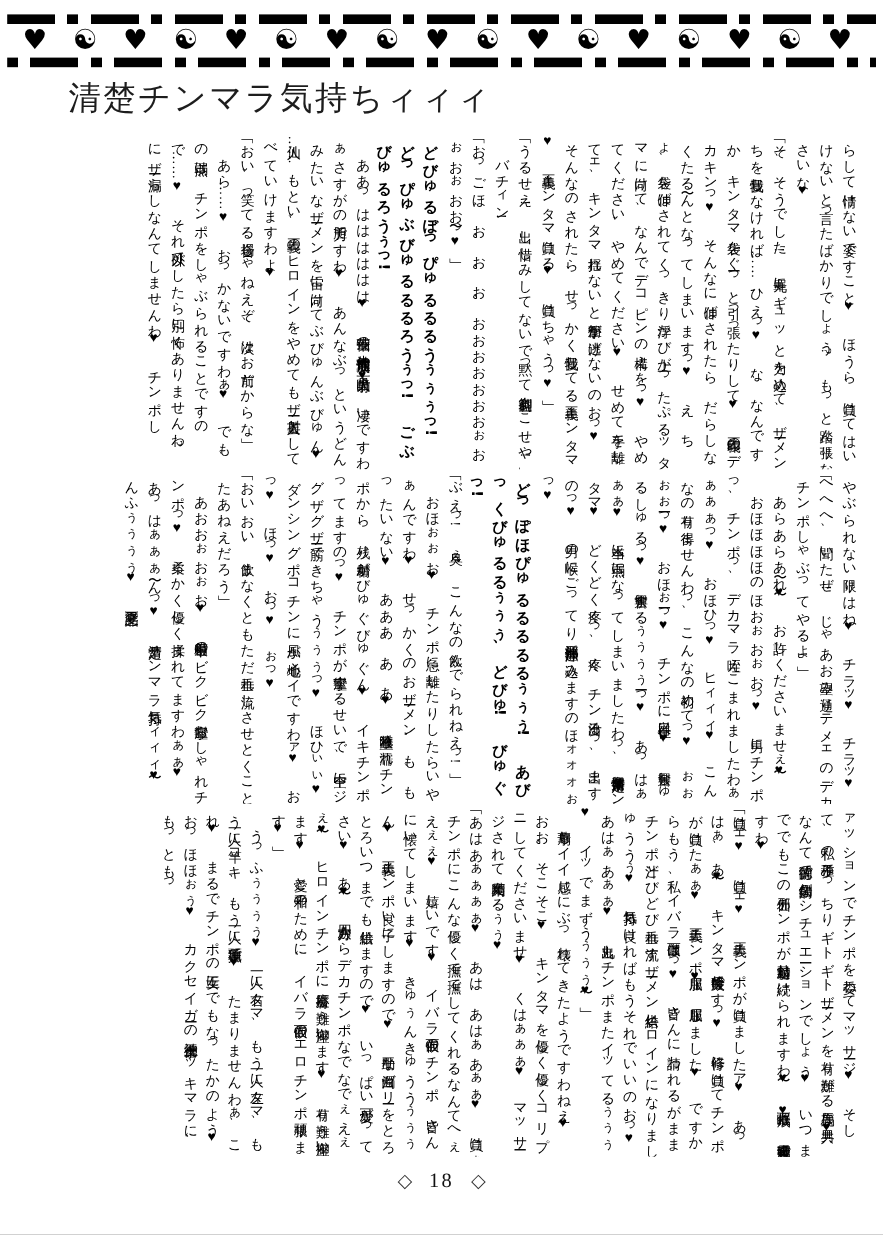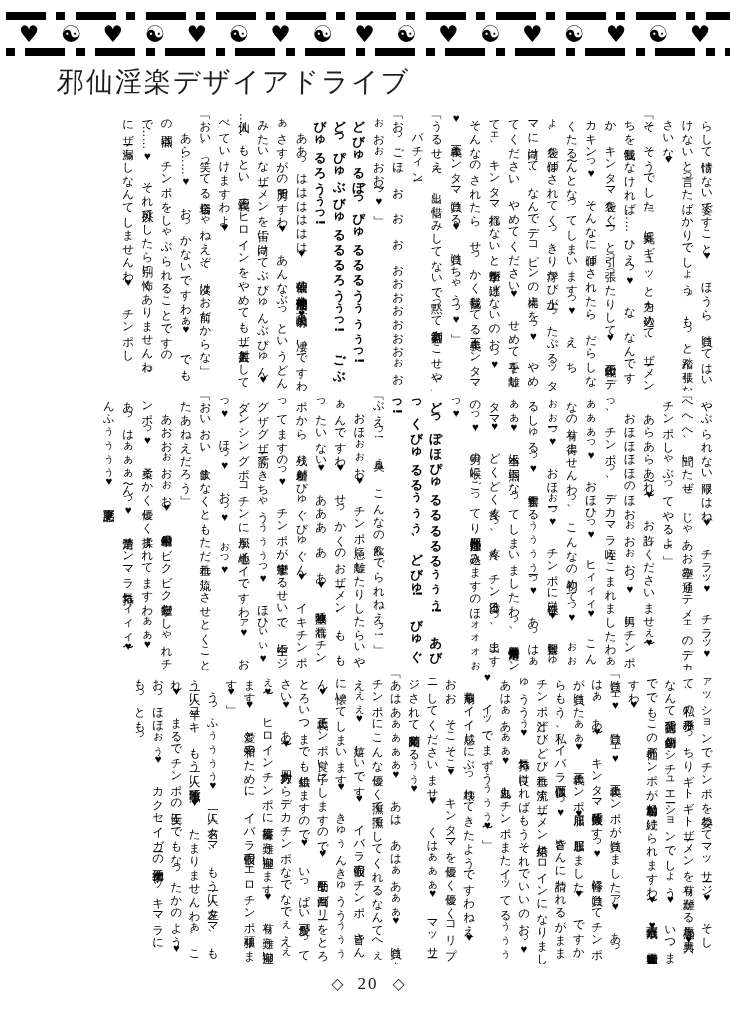--- a/index.html
+++ b/index.html
@@ -34,21 +34,21 @@
 <body>
 
 <div id="page">
 
   <div id="deco-border">
     <div class="dash-row top"></div>
     <div id="symbol-row">☯ ♥ ☯ ♥ ☯ ♥ ☯ ♥ ☯ ♥ ☯ ♥ ☯ ♥ ☯ ♥ ☯ ♥ ☯ ♥ ☯ ♥ ☯</div>
     <div class="dash-row bottom"></div>
   </div>
 
-  <div id="page-title">邪仙淫楽デザイアドライブ</div>
+  <div id="page-title">清楚チンマラ気持ちィィィ</div>
 
   <div id="band1" class="band">
     <p>らして情けない姿ですこと♥　ほうら、負けてはいけないと言ったばかりでしょう?　もっと踏ん張りなさいな♥</p>
     <p>「そ、そうでした!　睾丸にギュッと力を込めて、ザーメン無駄打ちを我慢しなければ……ひえっ♥　な、なんですか、キンタマ袋をぐーっと引っ張ったりして♥　正義印のデカキンっ♥　そんなに伸ばされたら、だらしなくたる〜んとなってしまいますっ♥　え、ちょ、袋を伸ばされてくっきり浮かび上がったぷるッタマに向けて、なんでデコピンの構えをっ♥　やめてください、やめてください♥　せめて手を離してェ、キンタマ揺れないと衝撃が逃げないのおっ♥　そんなのされたら、せっかく我慢してる正義キンタマ♥　正義キンタマ負ける♥　負けちゃうっ♥」</p>
     <p>「うるせえ!　出し惜しみしてないで黙って御利益よこせや!」</p>
     <p class="indent">バチィン!</p>
     <p>「おっごほ、お、お、お、おおおおおおおぉおぉおぉおお〜っ♥」</p>
     <p class="sfx">どびゅるぼっぴゅるるるうぅぅぅっ!　どっぴゅぶびゅるるるろうぅっ!　ごぶびゅるろうぅっ!</p>
     <p class="indent">ああっはははははは♥　茨華仙の失神寸前理性崩壊ド下品大噴射♥　凄いですわぁさすがの胆力ですわ♥　あんなぶっというどんみたいなザーメンを宙に向けてぶびゅんぶびゅん♥　仙人……もとい、正義のヒロインをやめてもザー射芸人として食べていけますわよ♥</p>
     <p>「おい、笑ってる場合じゃねえぞ、次はお前だからな」</p>
@@ -69,16 +69,16 @@
 
   <div id="band3" class="band">
     <p>ァッションでチンポを委ねてマッサージ♥　そして、私の子種みっちりギトギトザーメンを有り難がる馬鹿な男共♥　なんて背徳的で倒錯的なシチュエーションでしょう♥　いつまででもこの邪仙チンポが勃起射精し続けられますわ〜♥　催眠万歳♥　霍青娥大勝利ですわ♥</p>
     <p>「負けェ♥　負けェ♥　正義チンポが負けましたア♥　あっはぁ、あ〜♥　キンタマ修行失敗ですっ♥　修行に負けてチンポが負けたぁぁ♥　正義チンポ屈服♥　屈服しました♥　ですからもう、私、イバラ仮面はっ♥　皆さんに請われるがままチンポ汁どびどび垂れ流すザーメン供給ヒロインになりましゅううぅ♥　気持ち良ければもうそれでいいのおっ♥　あはぁあぁぁ♥　丸出しチンポまたイッてるぅぅぅ♥　イッでまずうぅぅぅ〜♥」</p>
     <p class="indent">華扇もイイ感じにぶっ壊れてきたようですわねえ♥　おお、そこそこ♥　キンタマを優しく優しくコリプニしてくださいませ♥　くはぁぁぁ♥　マッサージされて精巣悶えるぅぅ♥</p>
     <p>「あはあぁぁぁぁ♥　あは、あはぁあぁぁ♥　負け犬チンポにこんな優しく撫で撫でしてくれるなんてへぇえぇぇ♥　嬉しいです♥　イバラ仮面のチンポ、皆さんに懐いてしまいます♥　きゅぅんきゅううぅぅぅん♥　正義チンポ良い子にしますので♥　助平な白濁ゼリーをとろとろいつまでも供給しますので♥　いっぱい可愛がって下さい♥　あ〜♥　四方八方からデカチンポなでなでぇえぇぇ〜♥　ヒロインチンポに応援有り難う御座います♥　有り難う御座います♥　愛と平和のために、イバラ仮面のエロチンポ頑張ります♥」</p>
     <p class="indent">うっふぅぅぅぅ♥　一人に右タマ、もう一人に左タマ、もう一人に竿コキ、もう一人に亀頭撫で♥　たまりませんわぁ、これ♥　まるでチンポの女王にでもなったかのよう♥　おっほほぉぅ♥　カクセイガーの神徳女王ボッキマラに、もっともっ</p>
   </div>
 
   <div id="footer">
-    <span class="diamond">◇</span><span class="num">20</span><span class="diamond">◇</span>
+    <span class="diamond">◇</span><span class="num">18</span><span class="diamond">◇</span>
   </div>
 
 </div>
 
 </body></html>

